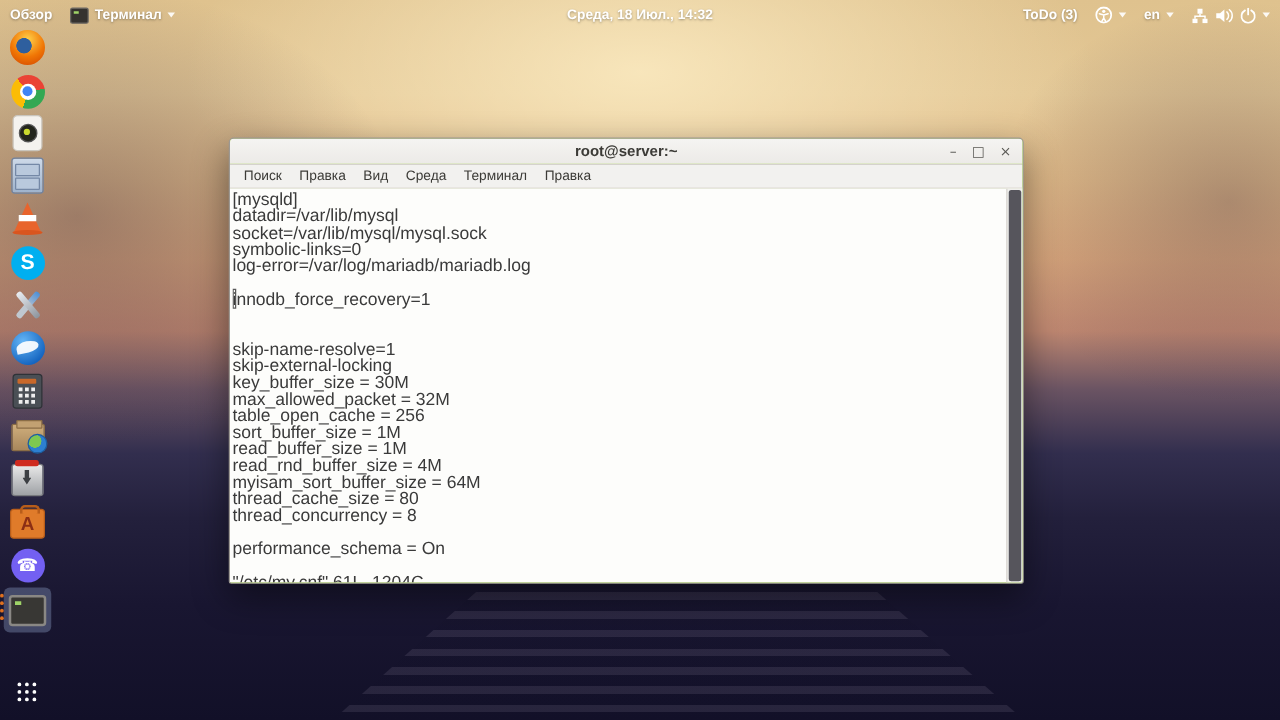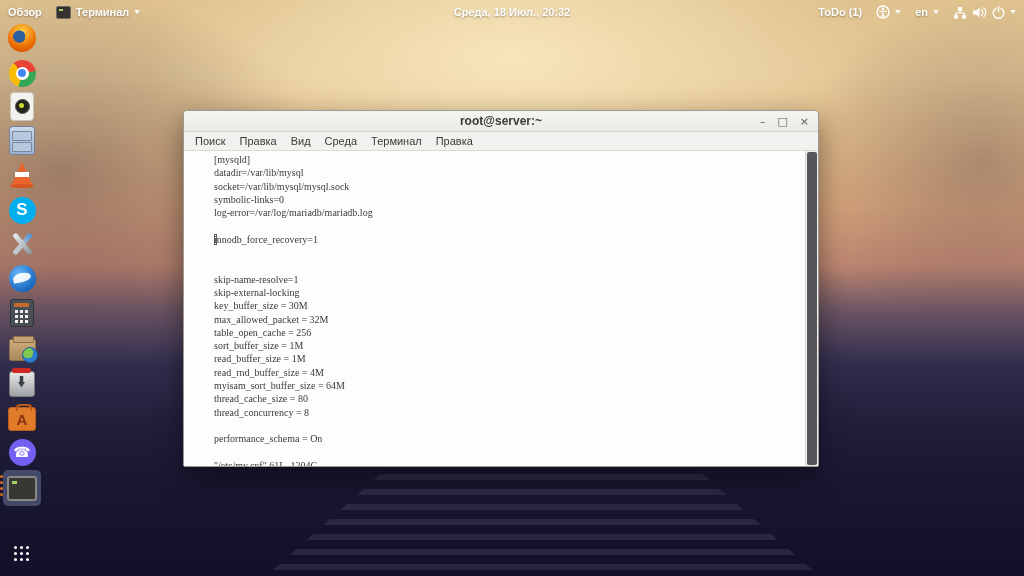--- a/index.html
+++ b/index.html
@@ -108,22 +108,22 @@
   .ctrl{cursor:default;font-family:"DejaVu Sans", sans-serif;}
   .menubar{
     height:18px;background:#f2f1ef;border-bottom:1px solid #dddad4;
     display:flex;align-items:center;gap:2px;padding-left:5px;flex:0 0 auto;
     font-size:11px;color:#3c3b37;
   }
   .menu-item{padding:1px 6px;cursor:default;}
   .term-wrap{position:relative;flex:1 1 auto;background:#fdfdfb;}
   .term-lines{
     position:absolute;left:2px;top:2px;right:13px;bottom:0;
-    font-family:Liberation Serif, serif;font-size:10px;line-height:13.3px;
-    color:#3a3a3a;white-space:pre;overflow:hidden;margin-left:28px;
+    font-family:Liberation Sans, sans-serif;font-size:14px;line-height:13.3px;
+    color:#3a3a3a;white-space:pre;overflow:hidden;
   }
   .tline{height:13.3px;}
   .cursor{outline:1px solid #5a5a5a;outline-offset:-1px;}
   .scrollbar{position:absolute;right:0;top:0;bottom:0;width:12px;background:#f1f0ee;border-left:1px solid #d8d5d0;}
   .thumb{position:absolute;left:1px;right:1px;top:1px;bottom:1px;background:#56555c;border-radius:2px;}
 </style>
 </head>
 <body>
 
 <div class="wallpaper">
@@ -136,26 +136,26 @@
       <span>Обзор</span>
     </div>
     <div class="tb-item">
       <span class="mini-term"></span>
       <span>Терминал</span>
       <span class="caret"></span>
     </div>
   </div>
 
   <div class="tb-clock tb-item">
-    <span>Среда, 18 Июл., 20:32</span>
+    <span>Среда, 18 Июл., 14:32</span>
   </div>
 
   <div class="tb-right">
     <div class="tb-item">
-      <span>ToDo (1)</span>
+      <span>ToDo (3)</span>
     </div>
     <div class="tb-item">
       <svg class="tb-svg" width="14" height="14" viewBox="0 0 14 14">
         <circle cx="7" cy="7" r="6" fill="none" stroke="#fff" stroke-width="1.4"></circle>
         <circle cx="7" cy="4" r="1.3" fill="#fff"></circle>
         <path d="M3.5 6 L7 7 L10.5 6 M7 7 L7 9.5 M5.5 12 L7 9.5 L8.5 12" stroke="#fff" stroke-width="1.2" fill="none" stroke-linecap="round"></path>
       </svg>
       <span class="caret"></span>
     </div>
     <div class="tb-item">

